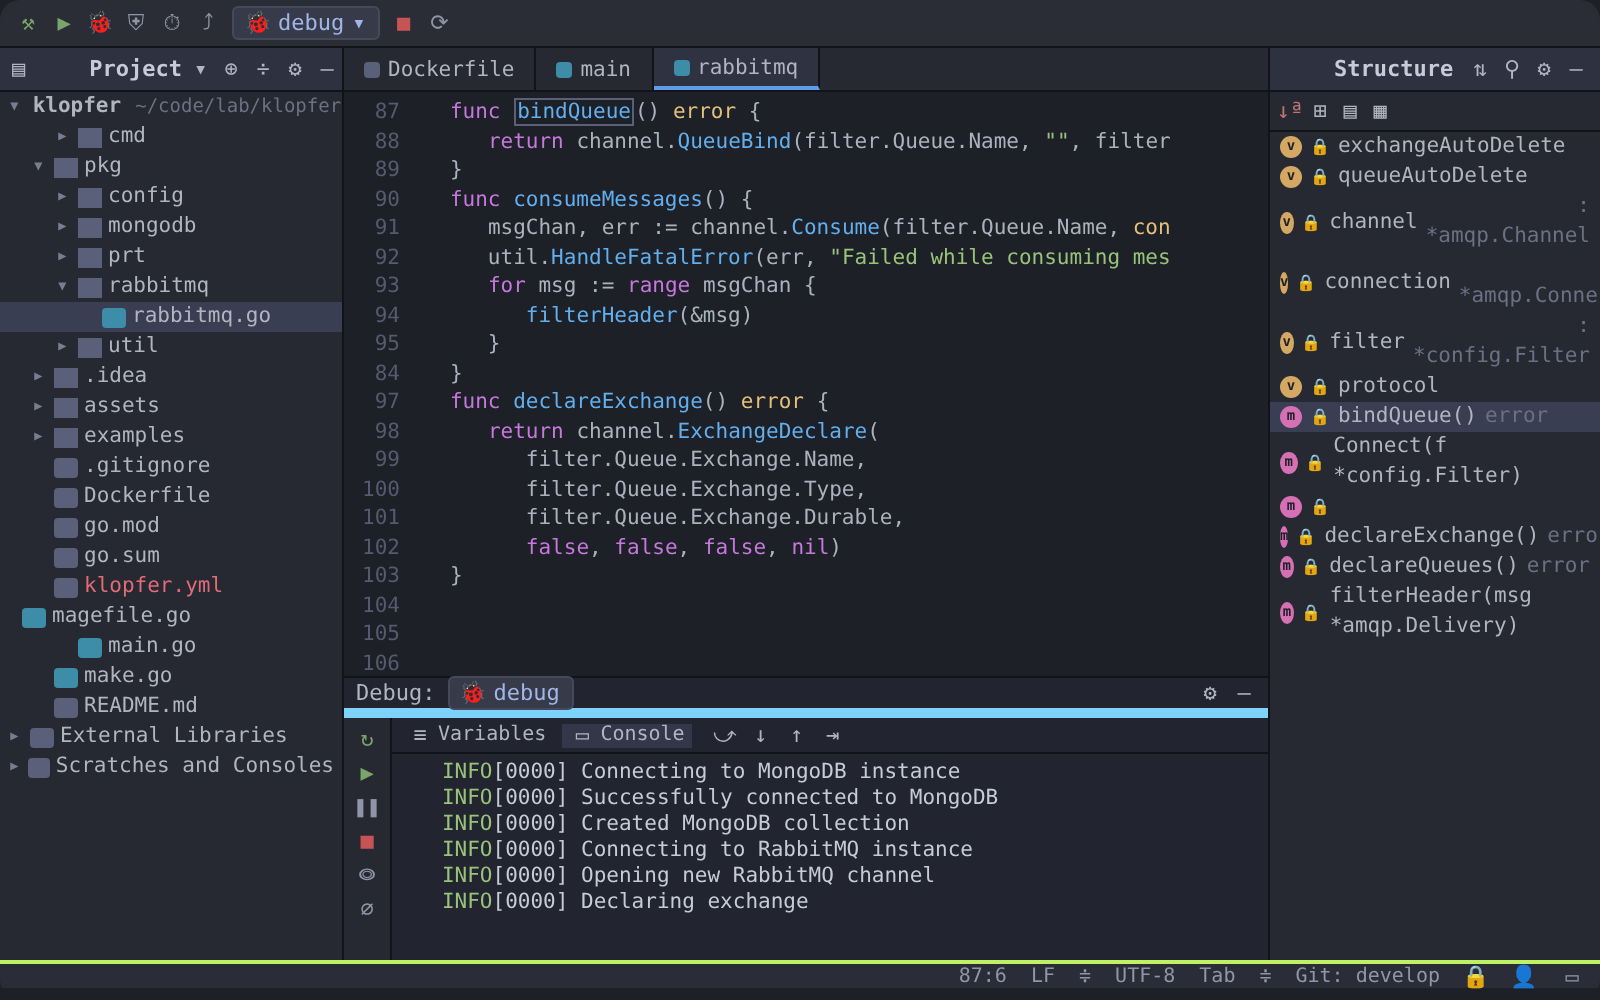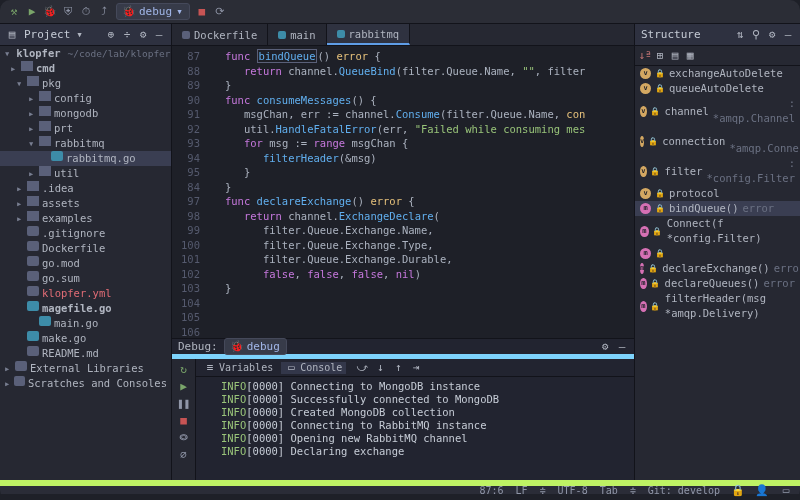--- a/index.html
+++ b/index.html
@@ -3,24 +3,24 @@
 <meta charset="utf-8">
 <style>
 * { box-sizing: border-box; margin: 0; padding: 0; }
 body { font-family: "Menlo", "Consolas", monospace; font-size: 11px; background: #1e2028; color: #b0b5c0; width: 800px; height: 500px; overflow: hidden; border-radius: 10px; }
 .toolbar { height: 24px; background: #2b2d36; display: flex; align-items: center; padding: 0 8px; gap: 6px; border-bottom: 1px solid #12131a; }
 .run-config { padding: 1px 6px; background: #373b49; border: 1px solid #45495a; border-radius: 3px; color: #a1b6e8; display: flex; align-items: center; gap: 4px; }
 .main { display: flex; height: calc(100% - 44px); }
 
 .sidebar { width: 172px; background: #262832; border-right: 1px solid #12131a; display: flex; flex-direction: column; }
 .panel-header { height: 22px; background: #2e3140; display: flex; align-items: center; padding: 0 6px; gap: 6px; border-bottom: 1px solid #12131a; }
-.panel-header .title { font-weight: normal; color: #c6ccd6; }
+.panel-header .title { font-weight: bold; color: #c6ccd6; margin-left: 26px; }
 .panel-header .right { margin-left: auto; display: flex; gap: 4px; }
 .tree { overflow-y: auto; flex: 1; font-size: 10.5px; line-height: 15px; }
-.tree-item { display: flex; gap: 3px; padding: 0 4px; white-space: nowrap; }
+.tree-item { display: flex; align-items: center; gap: 3px; padding: 0 4px; white-space: nowrap; }
 .tree-item.sel { background: #3a3e52; }
 .tree-item .fname { color: #b0b5c0; }
 .tree-item .fname.yml { color: #e06c75; }
 .tree-item .path { color: #6b7183; margin-left: 4px; font-size: 9.5px; }
 .arrow { width: 8px; color: #787e91; }
 .arrow.down::before { content: "▾"; }
 .arrow.right::before { content: "▸"; }
 .ficon { width: 12px; height: 10px; display: inline-block; }
 .folder { background: #5a6079; }
 .gofile { background: #3d8ca8; border-radius: 2px; }
@@ -60,21 +60,21 @@
 .debug-controls div { width: 12px; height: 12px; display: flex; align-items: center; justify-content: center; }
 .console-area { flex: 1; display: flex; flex-direction: column; }
 .console-tabs { height: 18px; display: flex; align-items: center; gap: 4px; padding: 0 4px; border-bottom: 1px solid #12131a; font-size: 10px; }
 .console-tab { display: flex; align-items: center; gap: 3px; padding: 0 4px; }
 .console-tab.active { background: #33374a; }
 .console-step { display: flex; gap: 6px; padding: 0 6px; }
 .console { flex: 1; padding: 3px 6px; font-size: 10.5px; line-height: 13px; white-space: pre; overflow: hidden; }
 .console .lvl { color: #98c379; }
 .console .txt { color: #c6ccd6; }
 
-.statusbar { height: 14px; background: #2a2c37; border-top: 6px solid #bef264; display: flex; align-items: center; justify-content: flex-end; gap: 12px; padding: 0 8px; font-size: 10px; color: #9096a8; }
+.statusbar { height: 14px; background: #2a2c37; border-top: 2px solid #bef264; display: flex; align-items: center; justify-content: flex-end; gap: 12px; padding: 0 8px; font-size: 10px; color: #9096a8; }
 .ic { display:inline-flex; width:12px; height:12px; align-items:center; justify-content:center; font-size:11px; }
 </style>
 </head>
 <body>
 
 <div class="toolbar">
   <span class="ic" style="color:#7aa56a">⚒</span>
   <span class="ic" style="color:#7aa56a">▶</span>
   <span class="ic" style="color:#7aa56a">🐞</span>
   <span class="ic" style="color:#9096a8">⛨</span>
@@ -103,21 +103,21 @@
         <span class="ic">—</span>
       </span>
     </div>
     <div class="tree" id="tree">
         <div class="tree-item">
           <span class="arrow down"></span>
           <span class="ficon folder"></span>
           <span class="fname" style="font-weight:bold">klopfer</span>
           <span class="path">~/code/lab/klopfer</span>
         </div>
-        <div class="tree-item" style="padding-left: 10px; font-weight: bold;">
+        <div class="tree-item" style="padding-left: 28px;">
           <span class="arrow right"></span>
           <span class="ficon folder"></span>
           <span class="fname ">cmd</span>
         </div>
         <div class="tree-item" style="padding-left: 16px;">
           <span class="arrow down"></span>
           <span class="ficon folder"></span>
           <span class="fname ">pkg</span>
         </div>
         <div class="tree-item" style="padding-left: 28px;">
@@ -183,21 +183,21 @@
         <div class="tree-item" style="padding-left: 16px;">
           <span class="arrow"></span>
           <span class="ficon file"></span>
           <span class="fname ">go.sum</span>
         </div>
         <div class="tree-item" style="padding-left: 16px;">
           <span class="arrow"></span>
           <span class="ficon file"></span>
           <span class="fname yml">klopfer.yml</span>
         </div>
-        <div class="tree-item" style="padding-left: 16px; font-weight: bold;">
+        <div class="tree-item" style="padding-left: 0;">
           <span class="arrow"></span>
           <span class="ficon gofile"></span>
           <span class="fname ">magefile.go</span>
         </div>
         <div class="tree-item" style="padding-left: 28px;">
           <span class="arrow"></span>
           <span class="ficon gofile"></span>
           <span class="fname ">main.go</span>
         </div>
         <div class="tree-item" style="padding-left: 16px;">

